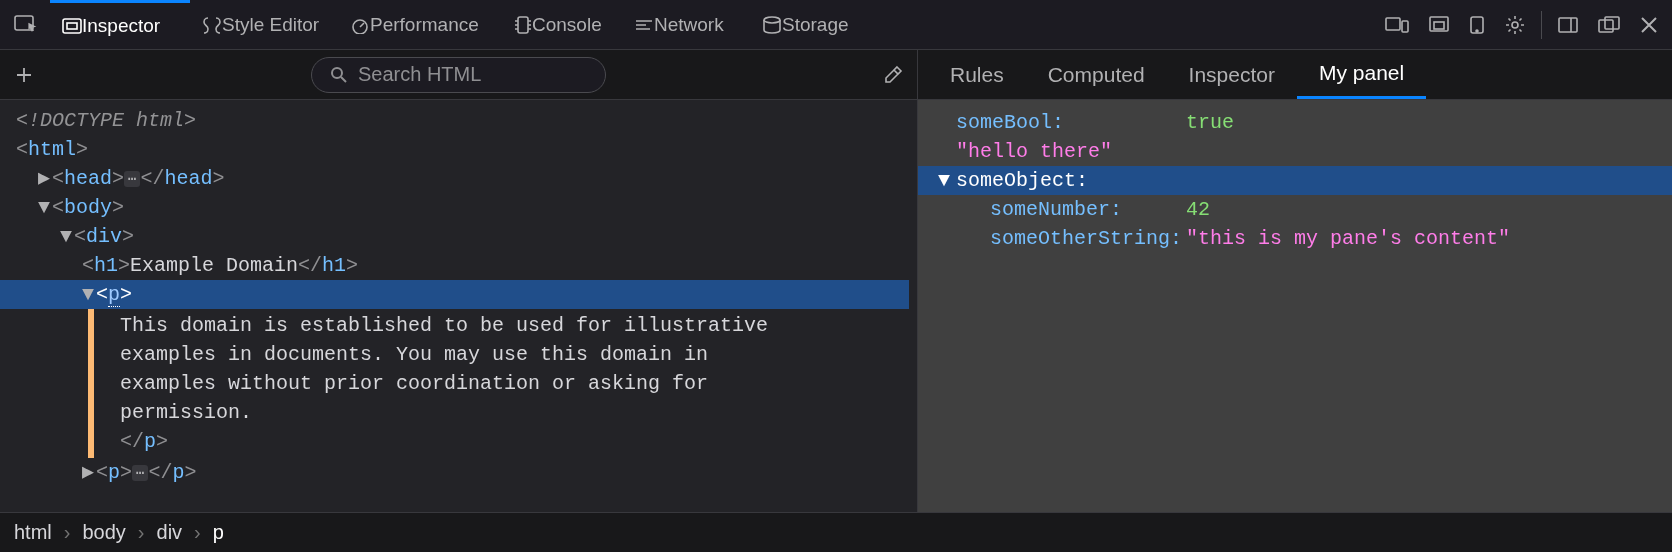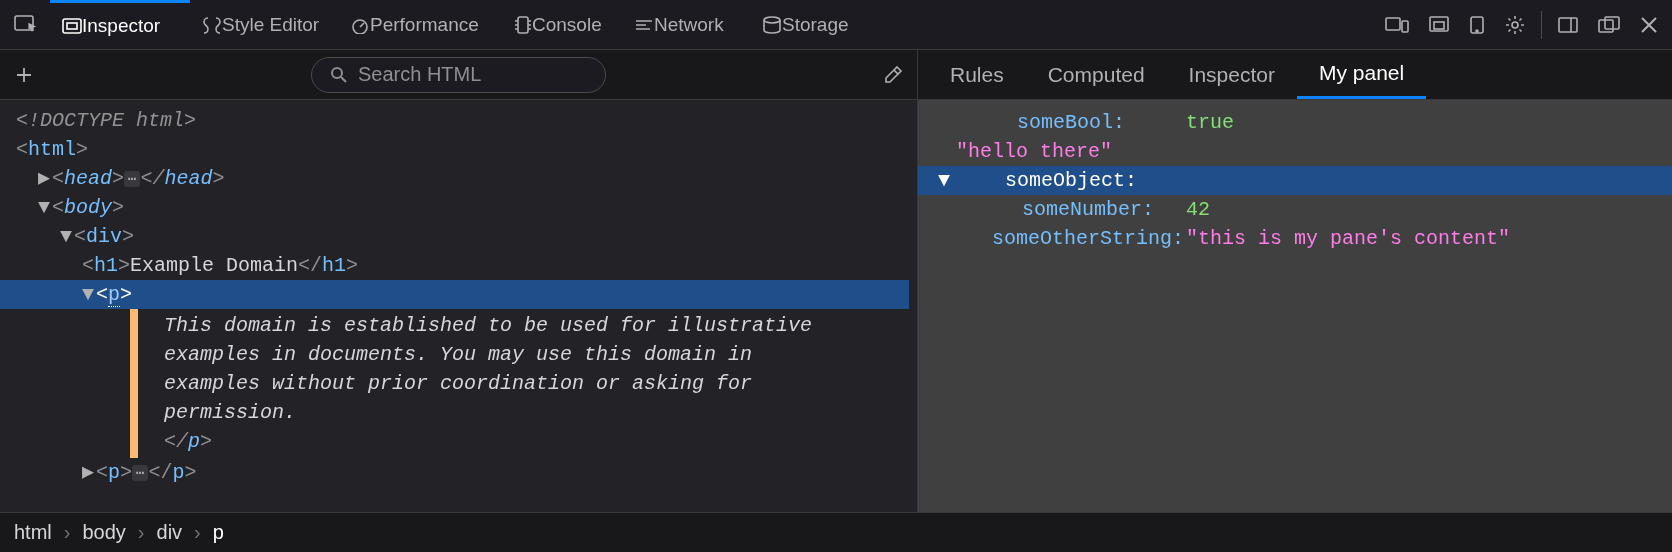--- a/index.html
+++ b/index.html
@@ -101,21 +101,21 @@
 
 .markup {
   flex: 1;
   overflow: auto;
   padding: 6px 8px 6px 10px;
   font-size: 20px;
   line-height: 1.45;
 }
 .markup .row { padding: 0 0 0 6px; white-space: pre; }
 .markup .indent1 { padding-left: 6px;}
-.markup .indent2 { padding-left: 28px; font-style: italic;}
+.markup .indent2 { padding-left: 28px;}
 .markup .indent3 { padding-left: 50px;}
 .markup .indent4 { padding-left: 72px;}
 .doctype { color:#939395; font-style: italic;}
 .tag-bracket { color:#8f8f92; }
 .tag-name { color:#75bfff; }
 .text-node { color:#d7d7db; }
 .markup .sel {
   background:#204e8a;
   margin-left:-10px;
   padding-left:82px;
@@ -129,27 +129,26 @@
 .ellips {
   display:inline-block;
   background:#38383d;
   border-radius:3px;
   padding:0 4px;
   font-size:14px;
   vertical-align:middle;
   line-height:16px;
 }
 .para-box {
-  border-left:8px solid #fdba74;
-  margin-left:120px;
+  border-left:6px solid #fdba74;
+  margin-left:78px;
   padding:2px 0 2px 26px;
   color:#d7d7db;
   white-space: pre-wrap;
   max-width:700px;
-  font-style:italic;
 }
 
 
 .crumbs {
   height: 40px;
   display:flex;
   align-items:center;
   background:#18181a;
   border-top:1px solid #38383d;
   padding:0 14px;
@@ -184,21 +183,21 @@
   padding:8px 0 0 0;
   font-size:20px;
 }
 .obj-row {
   display:flex;
   align-items:center;
   padding:3px 0 3px 20px;
 }
 .obj-row.sel { background:#204e8a; padding-right:250px;}
 .obj-row.child { padding-left:54px; }
-.obj-key { color:#75bfff; min-width:230px;text-align:center;}
+.obj-key { color:#75bfff; min-width:230px;}
 .obj-key.sel-k { color:#fff; }
 .obj-twisty { color:#b1b1b3; width:18px; display:inline-block;}
 .val-bool,.val-num { color:#86de74;}
 .val-str { color:#ff7de9;}
 
 svg { display:block; }
 </style>
 </head>
 <body>
 

